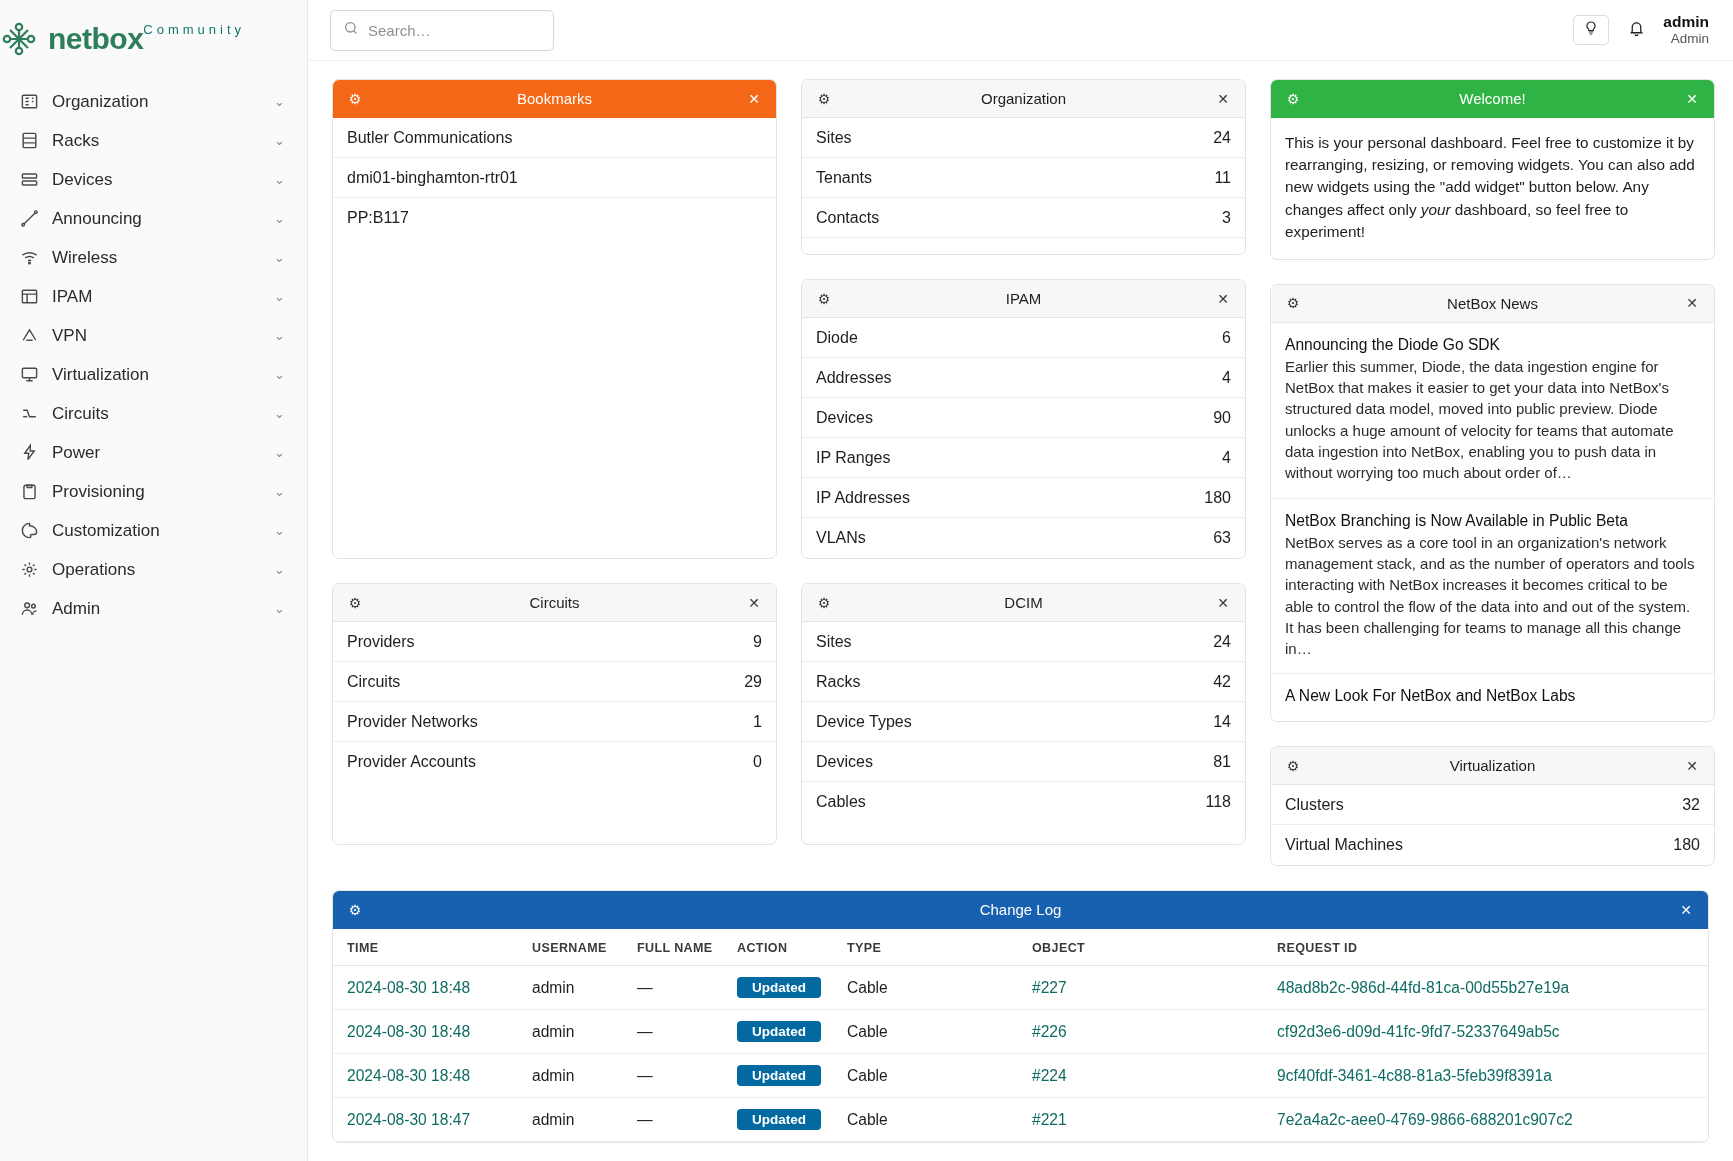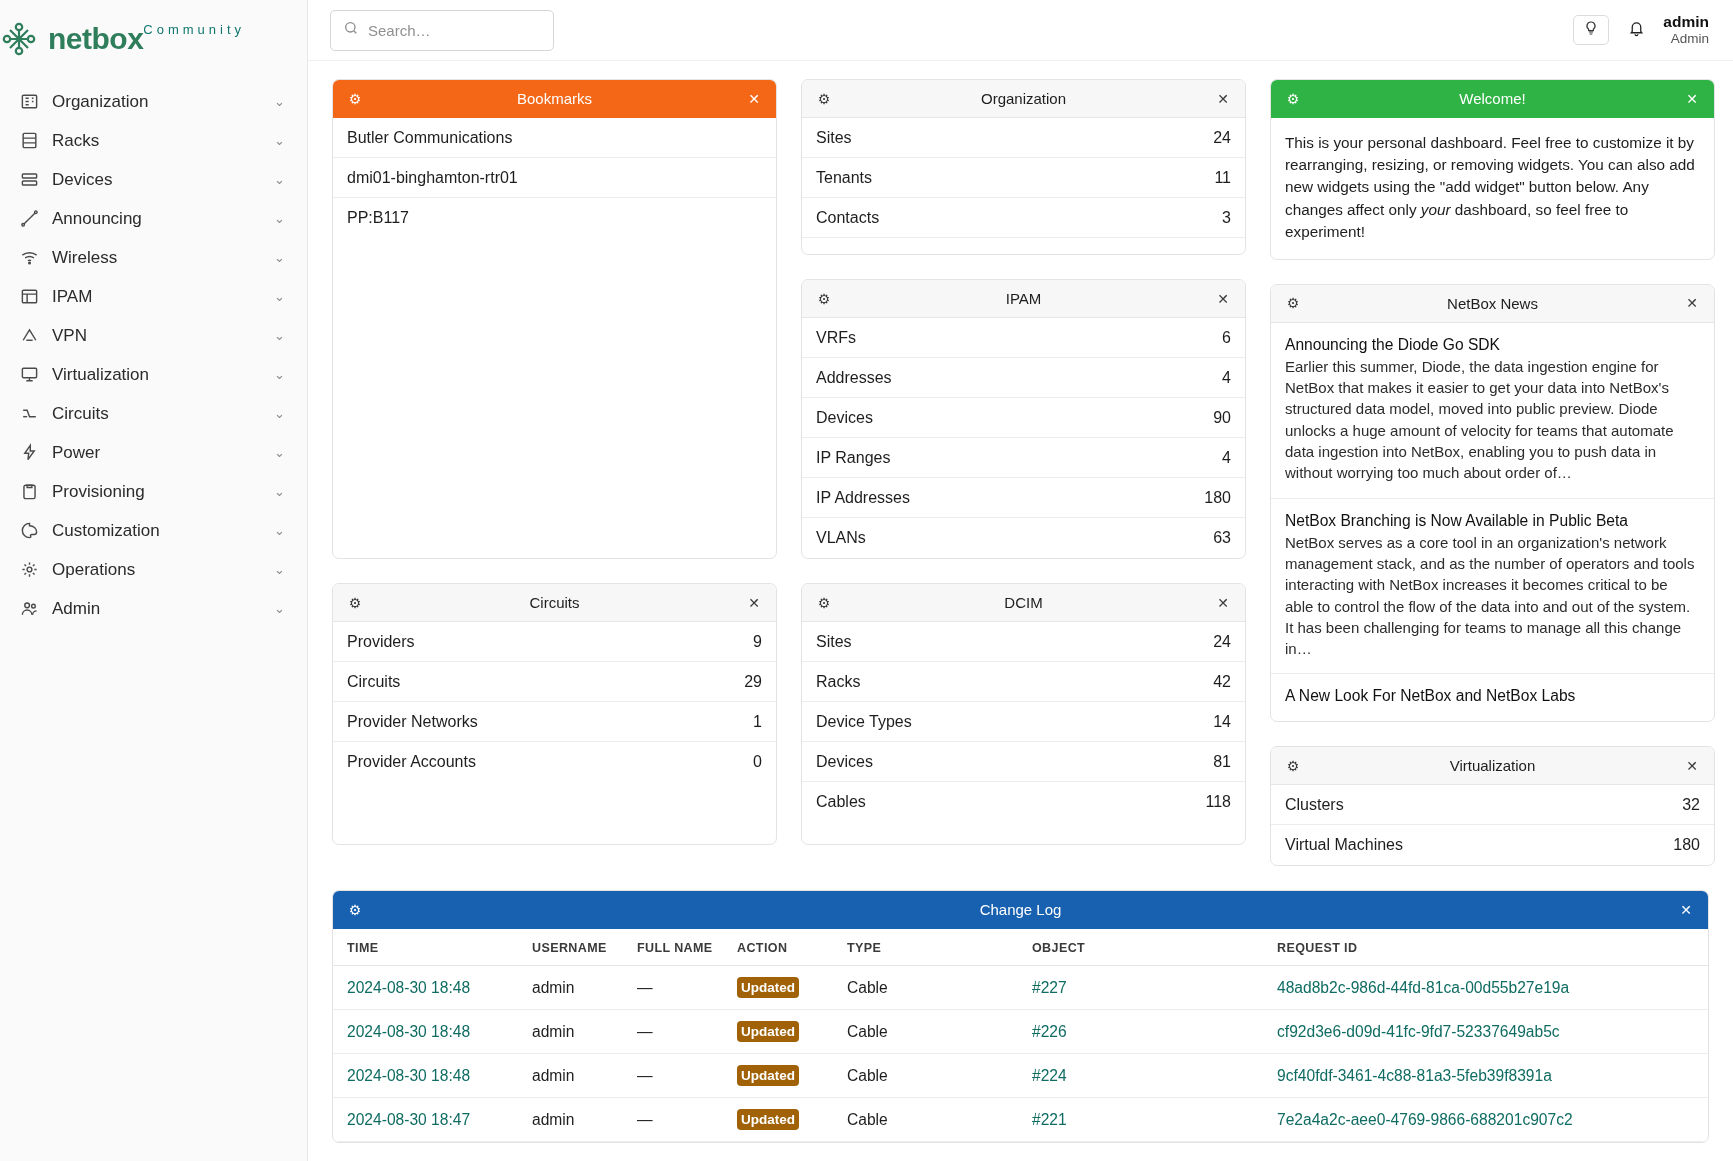--- a/index.html
+++ b/index.html
@@ -148,22 +148,22 @@
     text-align: left; font-size: 12.5px; letter-spacing: .4px;
     color: #3a3a3a; font-weight: 700; text-transform: uppercase;
     padding: 12px 10px 10px 14px; border-bottom: 1px solid #e6e6e6;
   }
   table.cl td {
     font-size: 15.6px; padding: 11px 10px 11px 14px;
     border-bottom: 1px solid #ededed; color: #1e1e1e;
   }
   .lnk { color: #0f6c62; text-decoration: none; }
   .badge-updated {
-    display: inline-block; background: #a16207; color: #fff;
-    font-size: 13.5px; padding: 3px 4px; border-radius: 4px; font-weight: 600;
+    display: inline-block; background: #0369a1; color: #fff;
+    font-size: 13.5px; padding: 3px 15px; border-radius: 4px; font-weight: 600;
   }
   .dash { color: #555; }
 
   .card-min-bk { min-height: 480px; }
   .card-min-circ { min-height: 262px; }
   .card-min-dcim { min-height: 262px; }
 </style>
 </head>
 <body>
 
@@ -446,21 +446,21 @@
         </div>
 
         <div class="card">
           <div class="card-head">
             <span class="gear">⚙</span>
             <span class="card-title">IPAM</span>
             <span class="close">✕</span>
           </div>
           <div class="card-body">
             <div class="list-row">
-              <span>VRFs</span>
+              <span>Diode</span>
               <span class="val">6</span>
             </div>
             <div class="list-row">
               <span>Addresses</span>
               <span class="val">4</span>
             </div>
             <div class="list-row">
               <span>Devices</span>
               <span class="val">90</span>
             </div>

